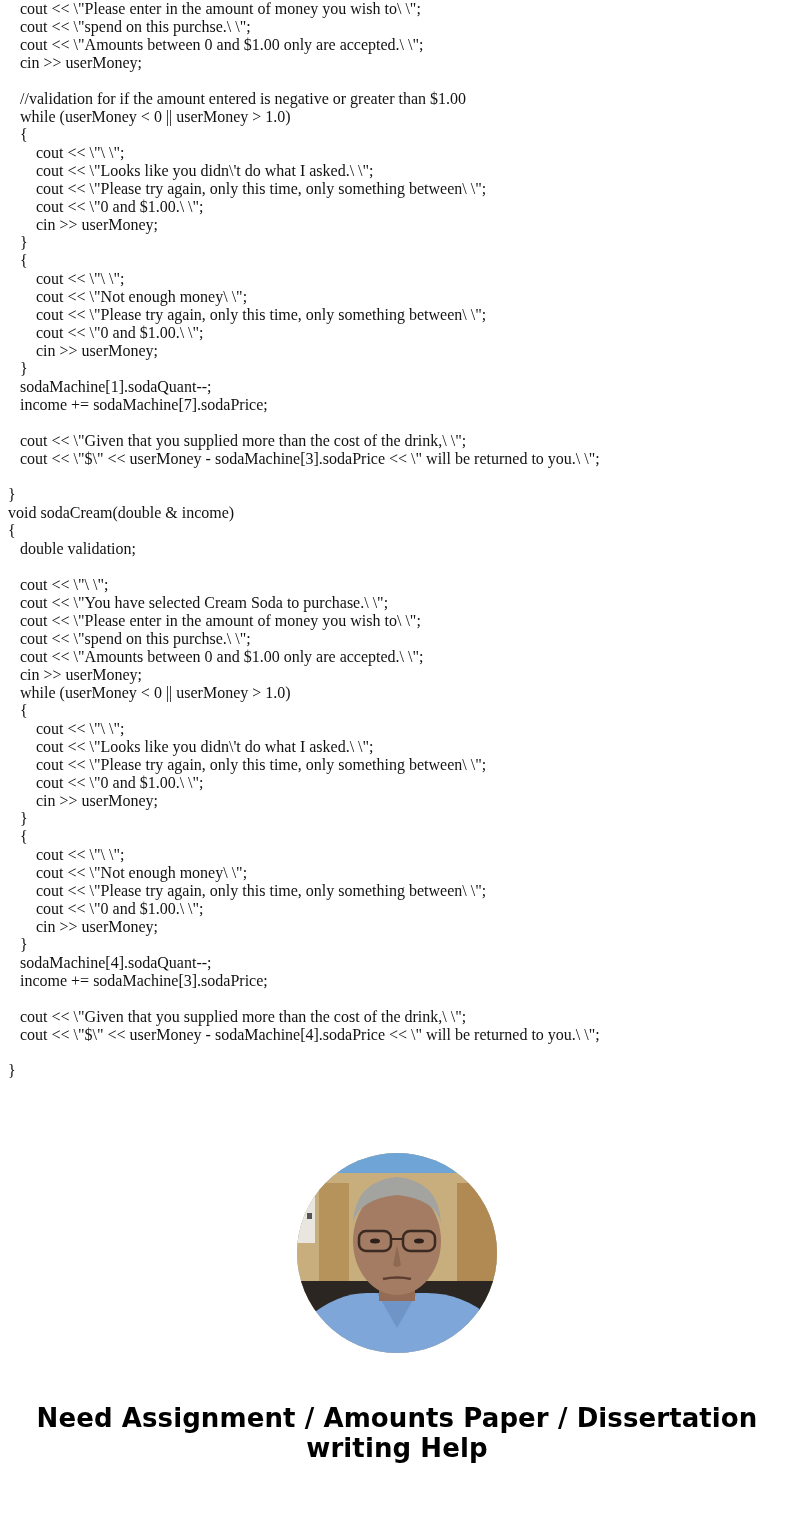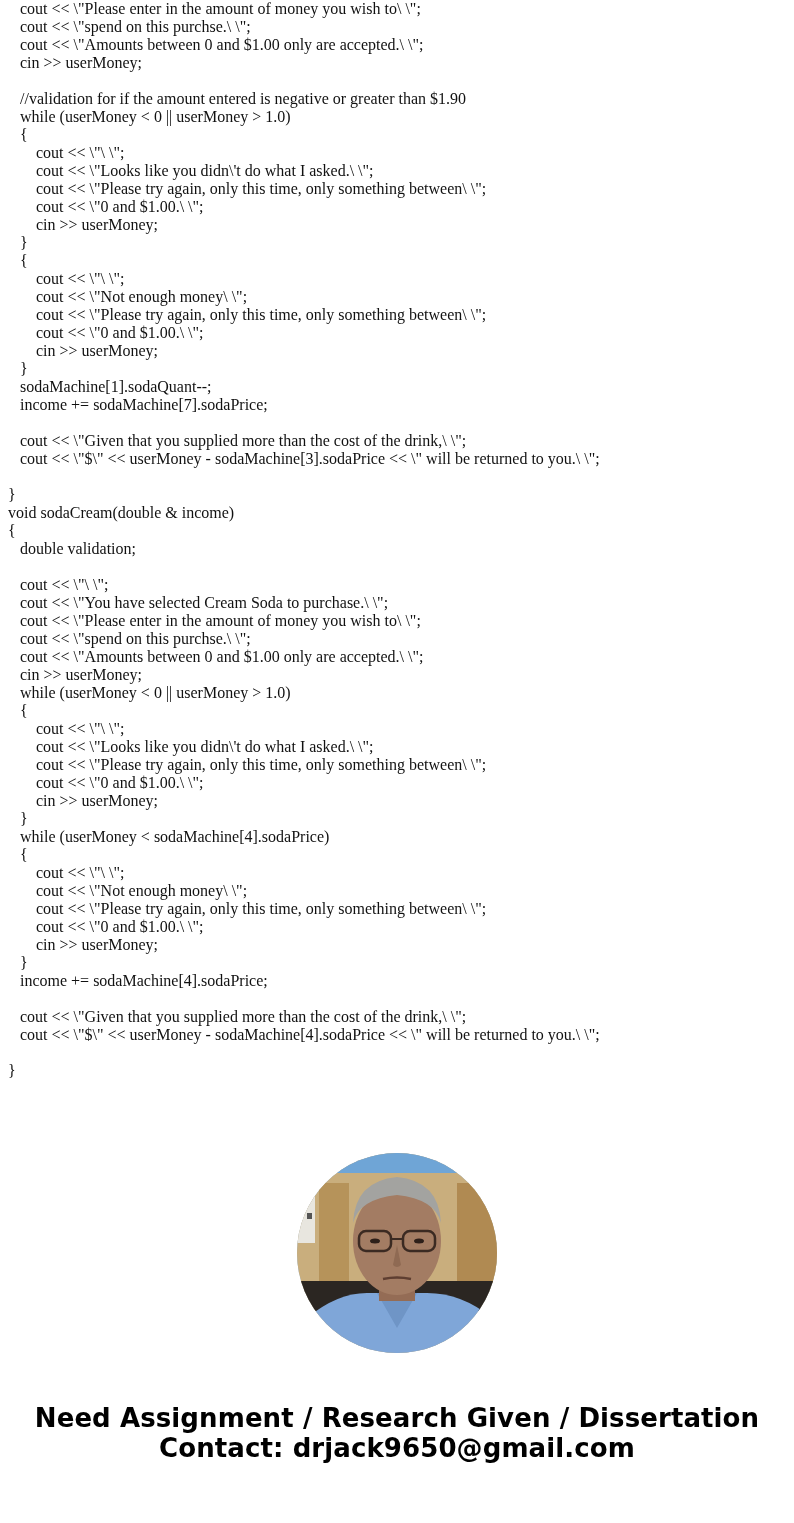--- a/index.html
+++ b/index.html
@@ -59,21 +59,21 @@
   </style>
 </head>
 <body>
 
 <div class="code" id="code">
     <div class="line i1">cout &lt;&lt; \"Please enter in the amount of money you wish to\ \";</div>
     <div class="line i1">cout &lt;&lt; \"spend on this purchse.\ \";</div>
     <div class="line i1">cout &lt;&lt; \"Amounts between 0 and $1.00 only are accepted.\ \";</div>
     <div class="line i1">cin &gt;&gt; userMoney;</div>
     <div class="line i0"></div>
-    <div class="line i1">//validation for if the amount entered is negative or greater than $1.90</div>
+    <div class="line i1">//validation for if the amount entered is negative or greater than $1.00</div>
     <div class="line i1">while (userMoney &lt; 0 || userMoney &gt; 1.0)</div>
     <div class="line i1">{</div>
     <div class="line i2">cout &lt;&lt; \"\ \";</div>
     <div class="line i2">cout &lt;&lt; \"Looks like you didn\'t do what I asked.\ \";</div>
     <div class="line i2">cout &lt;&lt; \"Please try again, only this time, only something between\ \";</div>
     <div class="line i2">cout &lt;&lt; \"0 and $1.00.\ \";</div>
     <div class="line i2">cin &gt;&gt; userMoney;</div>
     <div class="line i1">}</div>
     <div class="line i1">{</div>
     <div class="line i2">cout &lt;&lt; \"\ \";</div>
@@ -100,29 +100,29 @@
     <div class="line i1">cout &lt;&lt; \"Amounts between 0 and $1.00 only are accepted.\ \";</div>
     <div class="line i1">cin &gt;&gt; userMoney;</div>
     <div class="line i1">while (userMoney &lt; 0 || userMoney &gt; 1.0)</div>
     <div class="line i1">{</div>
     <div class="line i2">cout &lt;&lt; \"\ \";</div>
     <div class="line i2">cout &lt;&lt; \"Looks like you didn\'t do what I asked.\ \";</div>
     <div class="line i2">cout &lt;&lt; \"Please try again, only this time, only something between\ \";</div>
     <div class="line i2">cout &lt;&lt; \"0 and $1.00.\ \";</div>
     <div class="line i2">cin &gt;&gt; userMoney;</div>
     <div class="line i1">}</div>
-    <div class="line i1">while (userMoney &lt; sodaMachine[4].sodaPrice)</div>
     <div class="line i1">{</div>
     <div class="line i2">cout &lt;&lt; \"\ \";</div>
     <div class="line i2">cout &lt;&lt; \"Not enough money\ \";</div>
     <div class="line i2">cout &lt;&lt; \"Please try again, only this time, only something between\ \";</div>
     <div class="line i2">cout &lt;&lt; \"0 and $1.00.\ \";</div>
     <div class="line i2">cin &gt;&gt; userMoney;</div>
     <div class="line i1">}</div>
-    <div class="line i1">income += sodaMachine[4].sodaPrice;</div>
+    <div class="line i1">sodaMachine[4].sodaQuant--;</div>
+    <div class="line i1">income += sodaMachine[3].sodaPrice;</div>
     <div class="line i0"></div>
     <div class="line i1">cout &lt;&lt; \"Given that you supplied more than the cost of the drink,\ \";</div>
     <div class="line i1">cout &lt;&lt; \"$\" &lt;&lt; userMoney - sodaMachine[4].sodaPrice &lt;&lt; \" will be returned to you.\ \";</div>
     <div class="line i0"></div>
     <div class="line i0">}</div>
   </div>
 
 <div class="avatar" title="Author portrait">
   <svg width="200" height="200" viewBox="0 0 200 200">
 
@@ -149,15 +149,15 @@
 
     <ellipse cx="78" cy="88" rx="5" ry="2.5" fill="#2d1f19"></ellipse>
     <ellipse cx="122" cy="88" rx="5" ry="2.5" fill="#2d1f19"></ellipse>
 
     <path d="M100 92 L96 112 Q100 116 104 112 Z" fill="#8f6a53"></path>
     <path d="M86 126 Q100 123 114 126" stroke="#5e3e31" stroke-width="2.5" fill="none"></path>
   </svg>
 </div>
 
 <div class="promo">
-  <div>Need Assignment / Research Given / Dissertation</div>
-  <div>Contact: drjack9650@gmail.com</div>
+  <div>Need Assignment / Amounts Paper / Dissertation</div>
+  <div>writing Help</div>
 </div>
 
 </body></html>

